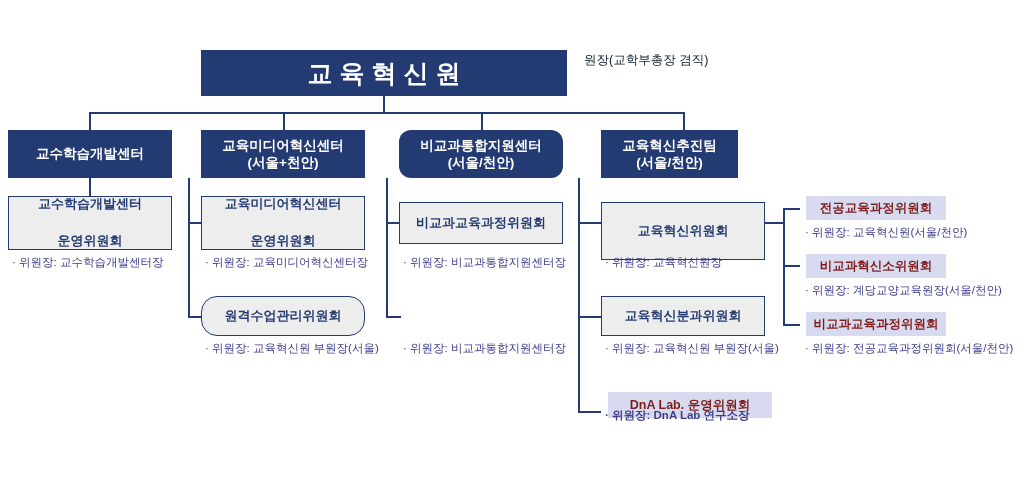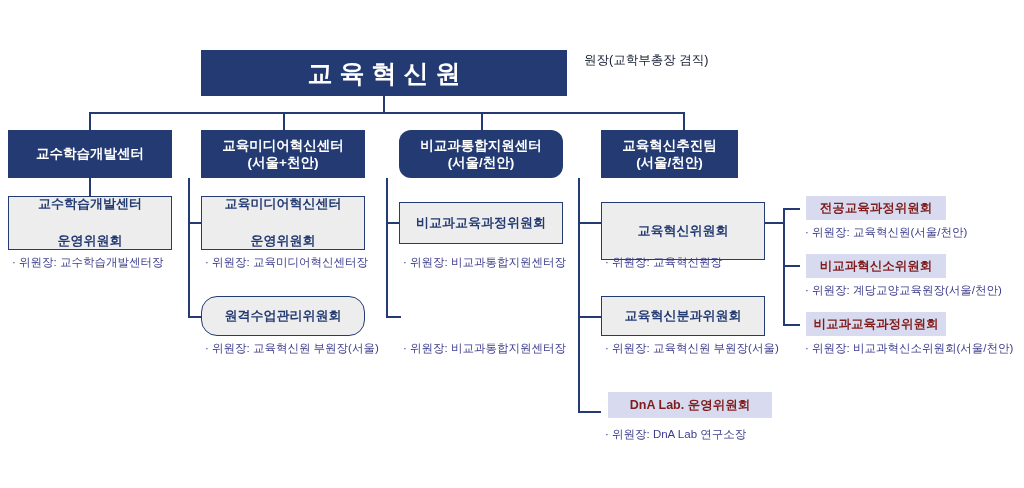--- a/index.html
+++ b/index.html
@@ -165,36 +165,36 @@
   <div class="note" style="left:605px;top:255px;">· 위원장: 교육혁신원장</div>
 
   <div class="node cmt" style="left:601px;top:296px;width:164px;height:40px;">
     <span>교육혁신분과위원회</span>
   </div>
   <div class="note" style="left:605px;top:341px;">· 위원장: 교육혁신원 부원장(서울)</div>
 
   <div class="node lav" style="left:601px;top:392px;width:164px;height:26px;">
     <span>DnA Lab. 운영위원회</span>
   </div>
-  <div class="note" style="left:605px;top:427px;">· 위원장: DnA Lab 연구소장</div>
+  <div class="note" style="left:605px;top:408px;font-weight:bold;">· 위원장: DnA Lab 연구소장</div>
 
   <div class="ln lnh" style="left:765px;top:222px;width:19px;"></div>
   <div class="ln lnv" style="left:783px;top:208px;height:118px;"></div>
   <div class="ln lnh" style="left:783px;top:208px;width:17px;"></div>
   <div class="ln lnh" style="left:783px;top:265px;width:17px;"></div>
   <div class="ln lnh" style="left:783px;top:324px;width:17px;"></div>
 
   <div class="node lav" style="left:799px;top:196px;width:140px;height:24px;">
     <span>전공교육과정위원회</span>
   </div>
   <div class="note" style="left:805px;top:225px;">· 위원장: 교육혁신원(서울/천안)</div>
 
   <div class="node lav" style="left:799px;top:254px;width:140px;height:24px;">
     <span>비교과혁신소위원회</span>
   </div>
   <div class="note" style="left:805px;top:283px;">· 위원장: 계당교양교육원장(서울/천안)</div>
 
   <div class="node lav" style="left:799px;top:312px;width:140px;height:24px;">
     <span>비교과교육과정위원회</span>
   </div>
-  <div class="note" style="left:805px;top:341px;">· 위원장: 비교과혁신소위원회(서울/천안)</div>
+  <div class="note" style="left:805px;top:341px;">· 위원장: 전공교육과정위원회(서울/천안)</div>
 
 </div>
 
 </body></html>

